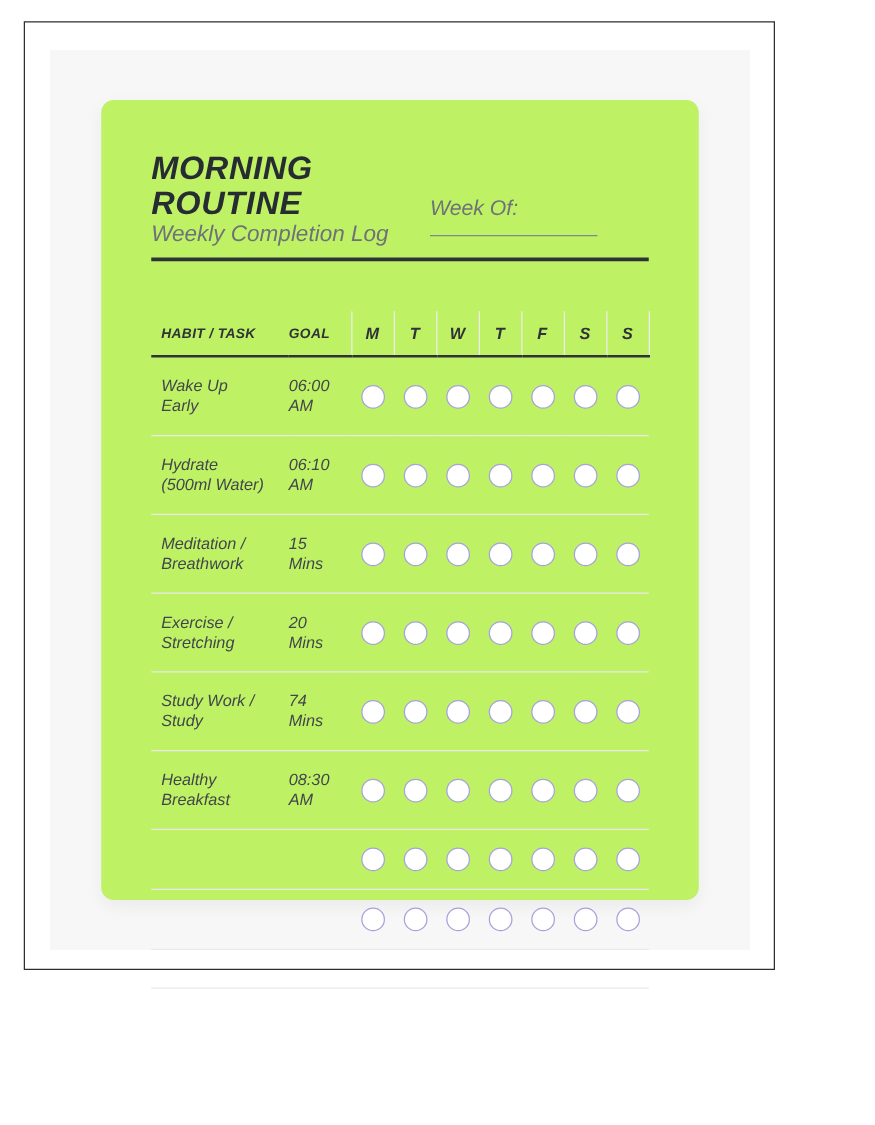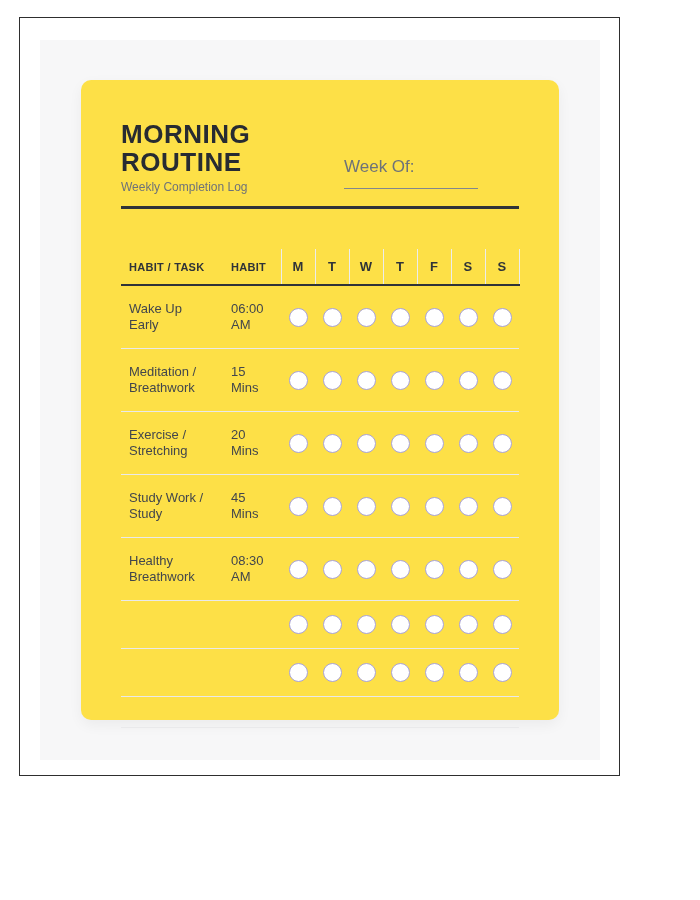--- a/index.html
+++ b/index.html
@@ -31,44 +31,45 @@
     width:560px;
     height:720px;
     background:var(--canvas-bg);
   }
   .sheet{
     position:relative;
     margin:0 auto;
     top:40px;
     width:478px;
     height:640px;
-    background:#fde047;
+    background:#bef264;
     border-radius:10px;
     box-shadow:0 5px 14px rgba(0,0,0,0.05);
     padding:40px 40px 0 40px;
+    font-style:italic;
   }
 
   .doc-header{
     display:flex;
     justify-content:space-between;
     align-items:flex-end;
     border-bottom:3px solid var(--rule-dark);
     padding-bottom:10px;
   }
   .title-block h1{
     width:210px;
     font-size:26px;
     line-height:28px;
     font-weight:800;
     letter-spacing:0.5px;
     color:var(--title-text);
   }
   .title-block p{
     margin-top:2px;
-    font-size:12px;
+    font-size:18px;
     line-height:18px;
     font-weight:400;
     color:var(--muted-text);
   }
   .week-block{
     margin:0 41px 7px 0;
   }
   .week-block .week-label{
     display:block;
     font-size:17px;
@@ -140,21 +141,21 @@
         <div class="week-block">
           <span class="week-label">Week Of:</span>
           <div class="week-line"></div>
         </div>
       </div>
 
       <table>
         <thead>
           <tr>
             <th class="habit">HABIT / TASK</th>
-            <th class="goal">HABIT</th>
+            <th class="goal">GOAL</th>
 
           <th class="day">M</th>
               <th class="day">T</th>
               <th class="day">W</th>
               <th class="day">T</th>
               <th class="day">F</th>
               <th class="day">S</th>
               <th class="day">S</th>
             </tr>
         </thead>
@@ -164,20 +165,31 @@
               <td class="goal">06:00 AM</td>
               <td class="day"><span class="circle"></span></td>
               <td class="day"><span class="circle"></span></td>
               <td class="day"><span class="circle"></span></td>
               <td class="day"><span class="circle"></span></td>
               <td class="day"><span class="circle"></span></td>
               <td class="day"><span class="circle"></span></td>
               <td class="day"><span class="circle"></span></td>
             </tr>
             <tr>
+              <td class="habit">Hydrate (500ml Water)</td>
+              <td class="goal">06:10 AM</td>
+              <td class="day"><span class="circle"></span></td>
+              <td class="day"><span class="circle"></span></td>
+              <td class="day"><span class="circle"></span></td>
+              <td class="day"><span class="circle"></span></td>
+              <td class="day"><span class="circle"></span></td>
+              <td class="day"><span class="circle"></span></td>
+              <td class="day"><span class="circle"></span></td>
+            </tr>
+            <tr>
               <td class="habit">Meditation / Breathwork</td>
               <td class="goal">15 Mins</td>
               <td class="day"><span class="circle"></span></td>
               <td class="day"><span class="circle"></span></td>
               <td class="day"><span class="circle"></span></td>
               <td class="day"><span class="circle"></span></td>
               <td class="day"><span class="circle"></span></td>
               <td class="day"><span class="circle"></span></td>
               <td class="day"><span class="circle"></span></td>
             </tr>
@@ -187,31 +199,31 @@
               <td class="day"><span class="circle"></span></td>
               <td class="day"><span class="circle"></span></td>
               <td class="day"><span class="circle"></span></td>
               <td class="day"><span class="circle"></span></td>
               <td class="day"><span class="circle"></span></td>
               <td class="day"><span class="circle"></span></td>
               <td class="day"><span class="circle"></span></td>
             </tr>
             <tr>
               <td class="habit">Study Work / Study</td>
-              <td class="goal">45 Mins</td>
-              <td class="day"><span class="circle"></span></td>
-              <td class="day"><span class="circle"></span></td>
-              <td class="day"><span class="circle"></span></td>
-              <td class="day"><span class="circle"></span></td>
-              <td class="day"><span class="circle"></span></td>
-              <td class="day"><span class="circle"></span></td>
-              <td class="day"><span class="circle"></span></td>
-            </tr>
-            <tr>
-              <td class="habit">Healthy Breathwork</td>
+              <td class="goal">74 Mins</td>
+              <td class="day"><span class="circle"></span></td>
+              <td class="day"><span class="circle"></span></td>
+              <td class="day"><span class="circle"></span></td>
+              <td class="day"><span class="circle"></span></td>
+              <td class="day"><span class="circle"></span></td>
+              <td class="day"><span class="circle"></span></td>
+              <td class="day"><span class="circle"></span></td>
+            </tr>
+            <tr>
+              <td class="habit">Healthy Breakfast</td>
               <td class="goal">08:30 AM</td>
               <td class="day"><span class="circle"></span></td>
               <td class="day"><span class="circle"></span></td>
               <td class="day"><span class="circle"></span></td>
               <td class="day"><span class="circle"></span></td>
               <td class="day"><span class="circle"></span></td>
               <td class="day"><span class="circle"></span></td>
               <td class="day"><span class="circle"></span></td>
             </tr>
             <tr>

